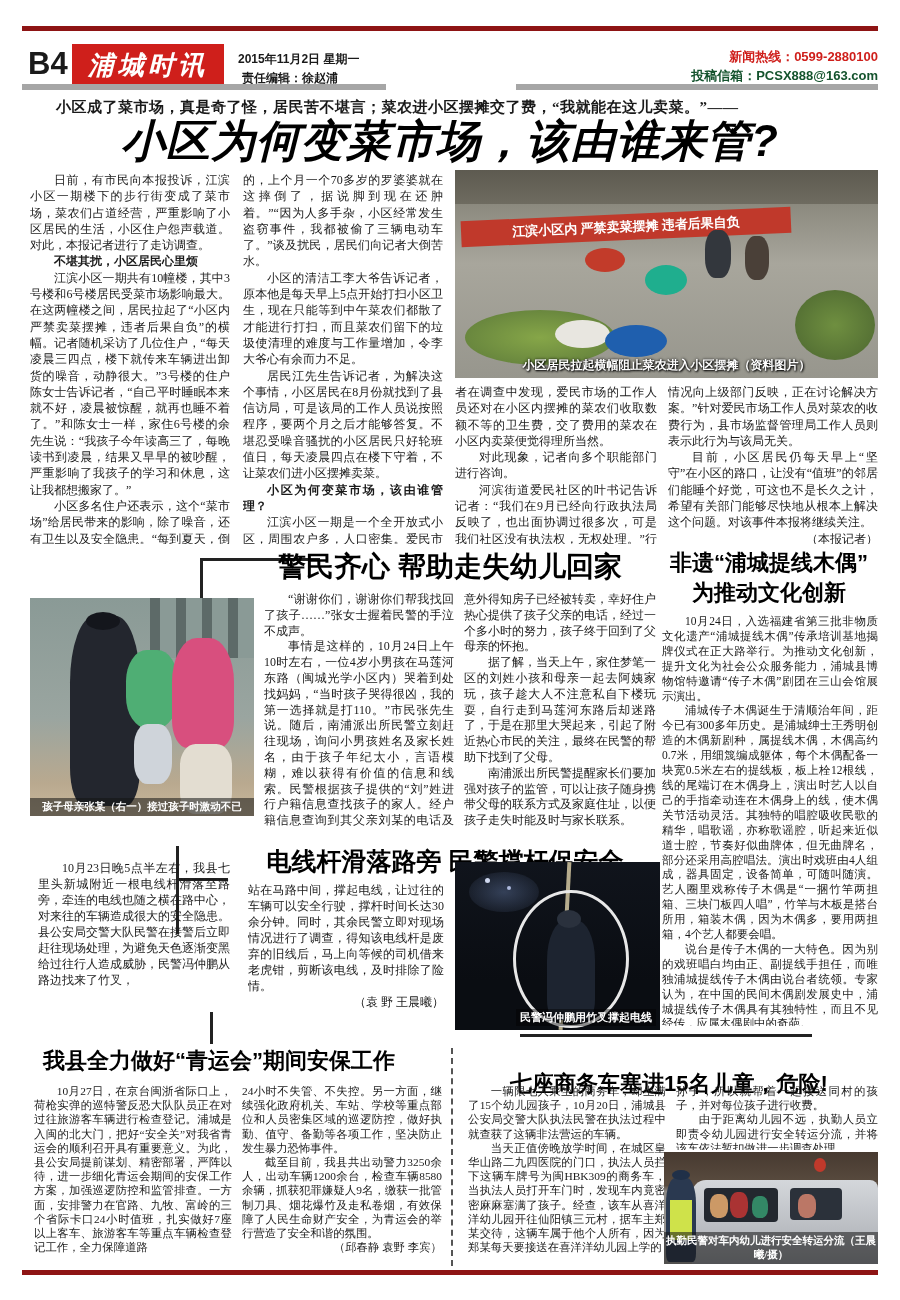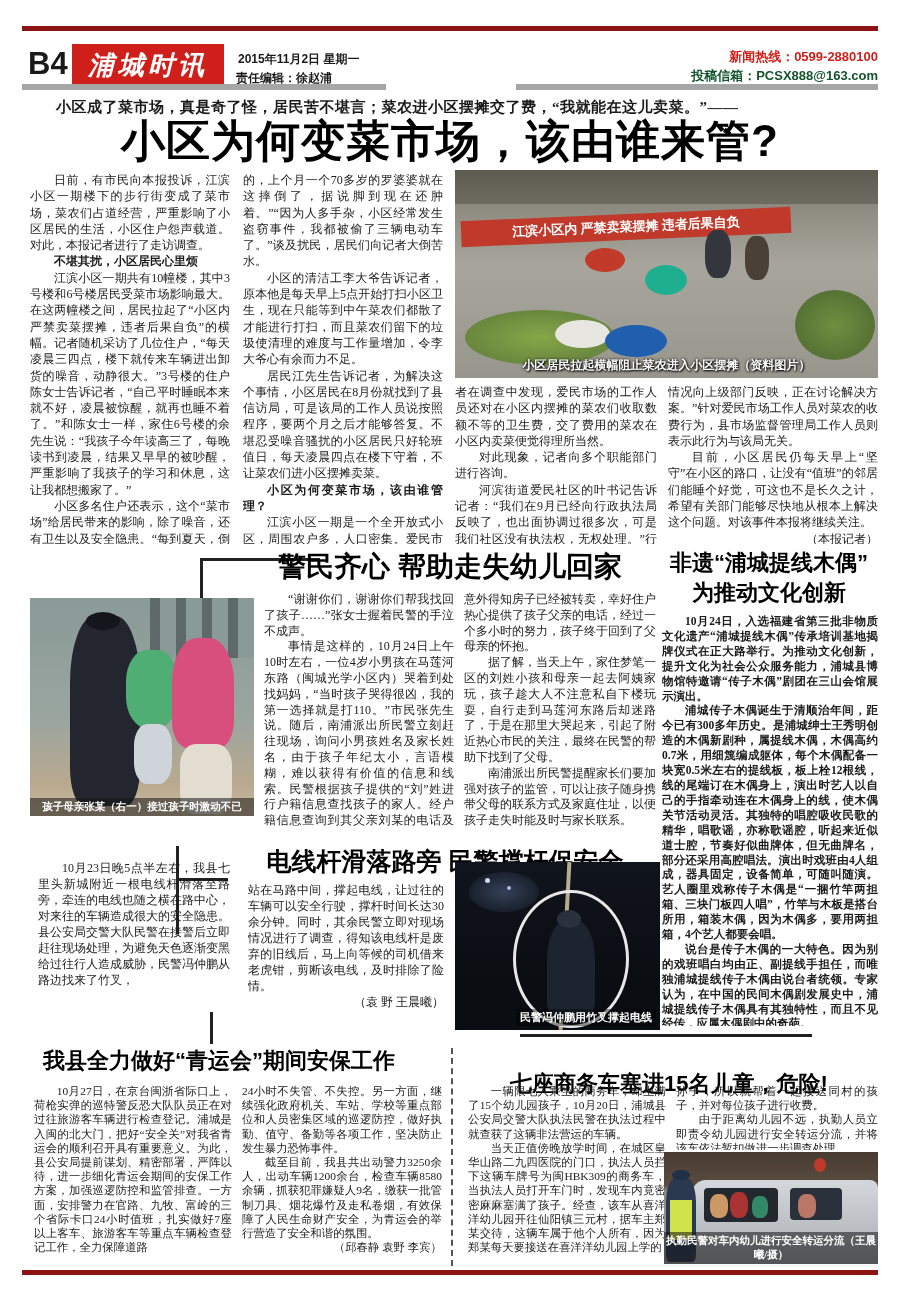--- a/index.html
+++ b/index.html
@@ -15,21 +15,21 @@
   .masthead{position:absolute;background:#cf1f1b;color:#fff;display:flex;align-items:center;justify-content:center;
             font-weight:bold;font-style:italic;font-size:26px;letter-spacing:4px;}
   .hsmall{position:absolute;font-size:12px;font-weight:bold;font-family:"Liberation Sans","DejaVu Sans",sans-serif;}
   .section{position:absolute;color:#cf1f1b;font-family:"Liberation Sans","DejaVu Sans",sans-serif;
            font-weight:900;font-size:37px;letter-spacing:12px;}
   .hotline{position:absolute;text-align:right;font-family:"Liberation Sans","DejaVu Sans",sans-serif;font-weight:bold;font-size:13px;}
   .hotline .red{color:#cf1f1b;}
   
   .kicker{position:absolute;font-size:15px;font-weight:bold;letter-spacing:.5px;}
   .h-main{position:absolute;text-align:center;font-family:"Liberation Sans","DejaVu Sans",sans-serif;
-          font-weight:900;font-size:44px;letter-spacing:1px;color:#000;}
+          font-weight:900;font-size:44px;letter-spacing:1px;color:#000;font-style:italic;}
   .h-art{position:absolute;text-align:center;font-family:"Liberation Sans","DejaVu Sans",sans-serif;
          font-weight:900;color:#000;}
   
   .col{position:absolute;text-align:justify;overflow:hidden;}
   .col p{margin:0;text-indent:2em;}
   .col p.cont{text-indent:0;}
   .col p.sub{font-weight:bold;}
   .byline{text-align:right;text-indent:0 !important;}
   .c-main{font-size:12px;line-height:16.3px;}
   .c-mid{font-size:12px;line-height:15.8px;}
@@ -48,21 +48,21 @@
 <body>
 
 <div class="page">
 
   <div class="rule" style="left:22px;top:26px;width:856px;height:5px;"></div>
   <div class="rule" style="left:22px;top:1270px;width:856px;height:5px;"></div>
 
   <div class="edition" style="left:28px;top:46px;">B4</div>
   <div class="masthead" style="left:72px;top:44px;width:152px;height:42px;">浦城时讯</div>
   <div class="hsmall" style="left:238px;top:51px;">2015年11月2日  星期一</div>
-  <div class="hsmall" style="left:236px;top:70px;">责任编辑：徐赵浦</div>
+  <div class="hsmall" style="left:242px;top:70px;">责任编辑：徐赵浦</div>
   <div class="hotline" style="left:620px;top:48px;width:258px;">
     <span class="red">新闻热线：</span><span class="red">0599-2880100</span>
   </div>
   <div class="hotline" style="left:620px;top:67px;width:258px;color:#14532d;">投稿信箱：PCSX888@163.com</div>
   <div class="grayrule" style="left:22px;top:84px;width:364px;height:6px;"></div>
   <div class="grayrule" style="left:516px;top:84px;width:362px;height:6px;"></div>
 
   <div class="kicker" style="left:56px;top:98px;">小区成了菜市场，真是奇了怪，居民苦不堪言；菜农进小区摆摊交了费，“我就能在这儿卖菜。”——</div>
   <div class="h-main" style="left:0;top:112px;width:900px;">小区为何变菜市场，该由谁来管?</div>
 
@@ -125,21 +125,21 @@
   </div>
   <div class="col c-mid" style="left:464px;top:592px;width:192px;height:236px;">
     <p class="cont">意外得知房子已经被转卖，幸好住户热心提供了孩子父亲的电话，经过一个多小时的努力，孩子终于回到了父母亲的怀抱。</p>
     <p>据了解，当天上午，家住梦笔一区的刘姓小孩和母亲一起去阿姨家玩，孩子趁大人不注意私自下楼玩耍，自行走到马莲河东路后却迷路了，于是在那里大哭起来，引起了附近热心市民的关注，最终在民警的帮助下找到了父母。</p>
     <p>南浦派出所民警提醒家长们要加强对孩子的监管，可以让孩子随身携带父母的联系方式及家庭住址，以便孩子走失时能及时与家长联系。</p>
 
   </div>
 
   <div class="h-art" style="left:660px;top:548px;width:218px;font-size:22px;">非遗“浦城提线木偶”</div>
   <div class="h-art" style="left:660px;top:578px;width:218px;font-size:22px;">为推动文化创新</div>
-  <div class="col c-right" style="left:662px;top:614px;width:216px;height:412px;font-weight:bold;">
+  <div class="col c-right" style="left:662px;top:614px;width:216px;height:412px;">
     <p>10月24日，入选福建省第三批非物质文化遗产“浦城提线木偶”传承培训基地揭牌仪式在正大路举行。为推动文化创新，提升文化为社会公众服务能力，浦城县博物馆特邀请“传子木偶”剧团在三山会馆展示演出。</p>
     <p>浦城传子木偶诞生于清顺治年间，距今已有300多年历史。是浦城绅士王秀明创造的木偶新剧种，属提线木偶，木偶高约0.7米，用细篾编成躯体，每个木偶配备一块宽0.5米左右的提线板，板上栓12根线，线的尾端订在木偶身上，演出时艺人以自己的手指牵动连在木偶身上的线，使木偶关节活动灵活。其独特的唱腔吸收民歌的精华，唱歌谣，亦称歌谣腔，听起来近似道士腔，节奏好似曲牌体，但无曲牌名，部分还采用高腔唱法。演出时戏班由4人组成，器具固定，设备简单，可随叫随演。艺人圈里戏称传子木偶是“一捆竹竿两担箱、三块门板四人唱”，竹竿与木板是搭台所用，箱装木偶，因为木偶多，要用两担箱，4个艺人都要会唱。</p>
     <p>说台是传子木偶的一大特色。因为别的戏班唱白均由正、副提线手担任，而唯独浦城提线传子木偶由说台者统领。专家认为，在中国的民间木偶剧发展史中，浦城提线传子木偶具有其独特性，而且不见经传，应属木偶剧中的奇葩。</p>
 
   </div>
 
   <div class="blackrule" style="left:176px;top:846px;width:3px;height:88px;"></div>
   <div class="blackrule" style="left:176px;top:878px;width:52px;height:3px;"></div>
   <div class="h-art" style="left:235px;top:845px;width:420px;font-size:25px;">电线杆滑落路旁  民警撑杆保安全</div>
 

